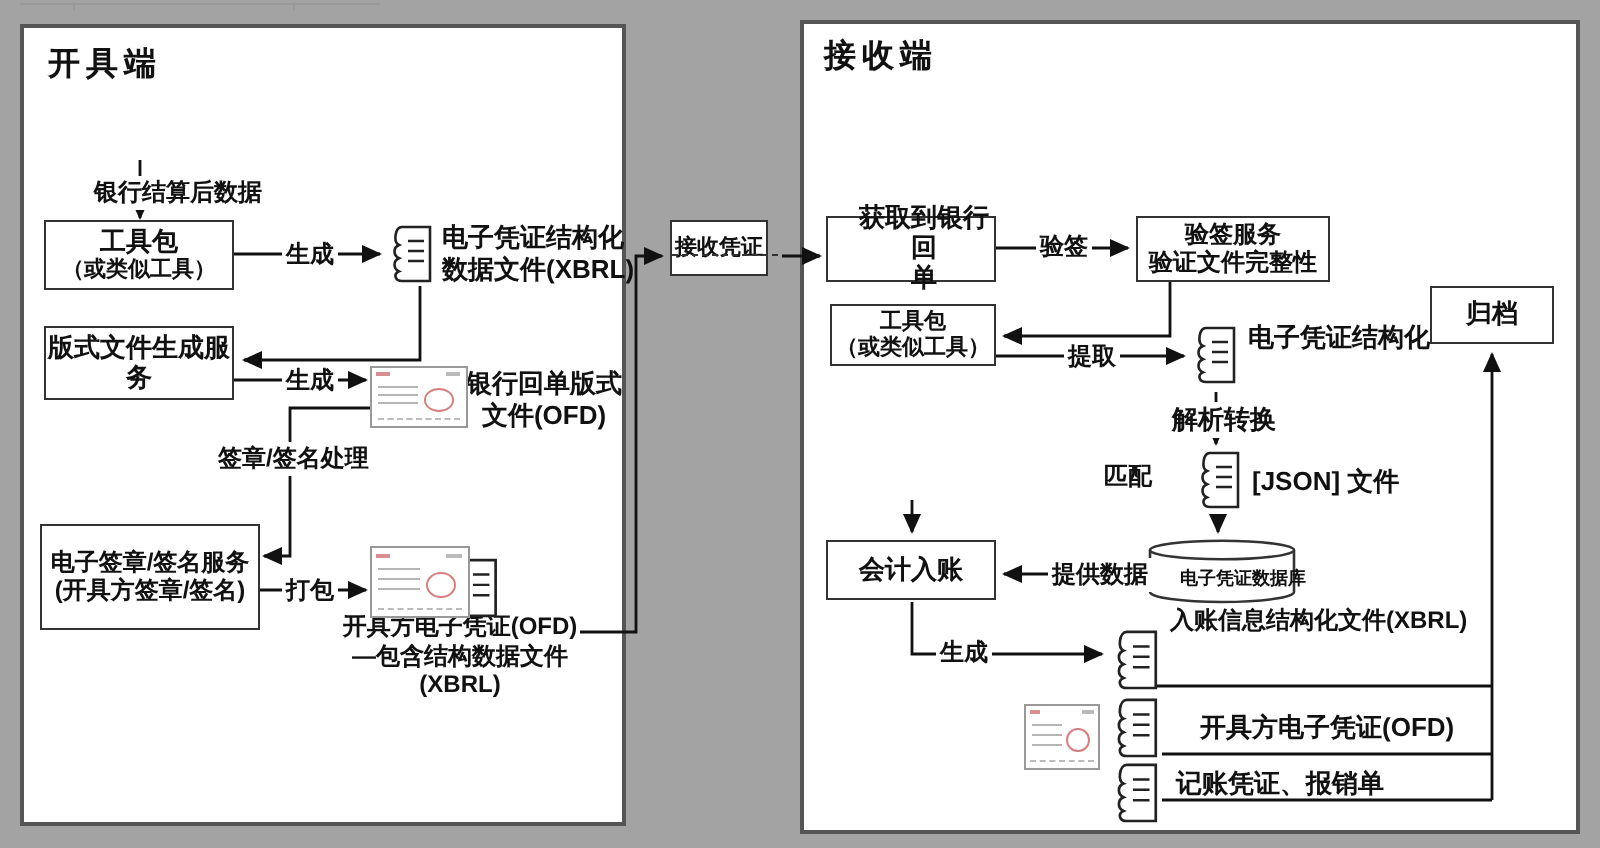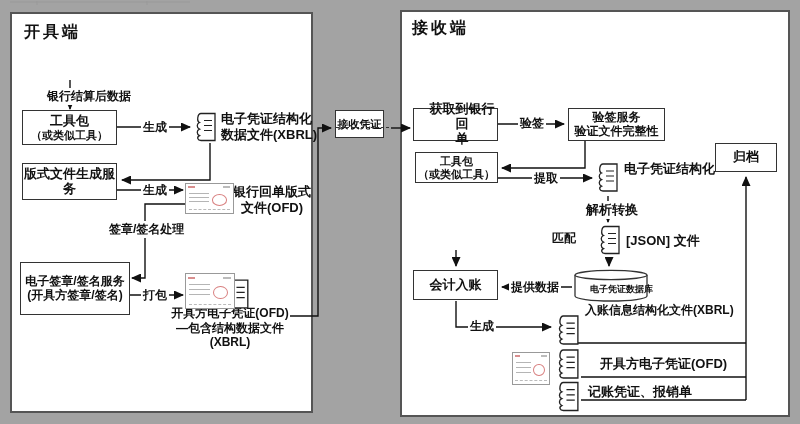--- a/index.html
+++ b/index.html
@@ -126,21 +126,21 @@
     <div>(XBRL)</div>
   </div>
   <div class="lbl bg" style="left:518px;top:115px;font-size:12px;">验签</div>
   <div class="lbl bg" style="left:532px;top:170px;font-size:12px;">提取</div>
   <div class="lbl" style="left:624px;top:160px;font-size:13px;line-height:17px;">
     <div>电子凭证结构化</div>
   </div>
   <div class="lbl bg" style="left:584px;top:201px;font-size:13px;">解析转换</div>
   <div class="lbl" style="left:626px;top:232px;font-size:13px;">[JSON] 文件</div>
   <div class="lbl bg" style="left:535px;top:230px;font-size:12px;margin-left:15px;">匹配</div>
-  <div class="lbl bg" style="left:509px;top:279px;font-size:12px;">提供数据</div>
+  <div class="lbl bg" style="left:524px;top:279px;font-size:12px;">提供数据</div>
   <div class="lbl bg" style="left:468px;top:318px;font-size:12px;">生成</div>
   <div class="lbl" style="left:585px;top:302px;font-size:12px;">入账信息结构化文件(XBRL)</div>
   <div class="lbl" style="left:600px;top:355px;font-size:13px;">开具方电子凭证(OFD)</div>
   <div class="lbl" style="left:588px;top:383px;font-size:13px;">记账凭证、报销单</div>
 
   <svg class="icon" style="left:192px;top:111px;" width="26" height="33" viewBox="0 0 26 32">
     <path d="M9 2 H23 V29 H9 C5.5 29 4.5 25.5 7.5 24.2 C4.5 22.8 4.5 18.8 7.5 17.6 C4.5 16.2 4.5 12.2 7.5 11 C4.5 9.6 5.5 2 9 2 Z" fill="#fff" stroke="#222" stroke-width="1.3"></path>
     <path d="M12 9 H20 M12 14 H20 M12 19 H20" stroke="#222" stroke-width="1.2" fill="none"></path>
   </svg>
   <svg class="icon" style="left:224px;top:278px;" width="27" height="33" viewBox="0 0 26 32">

